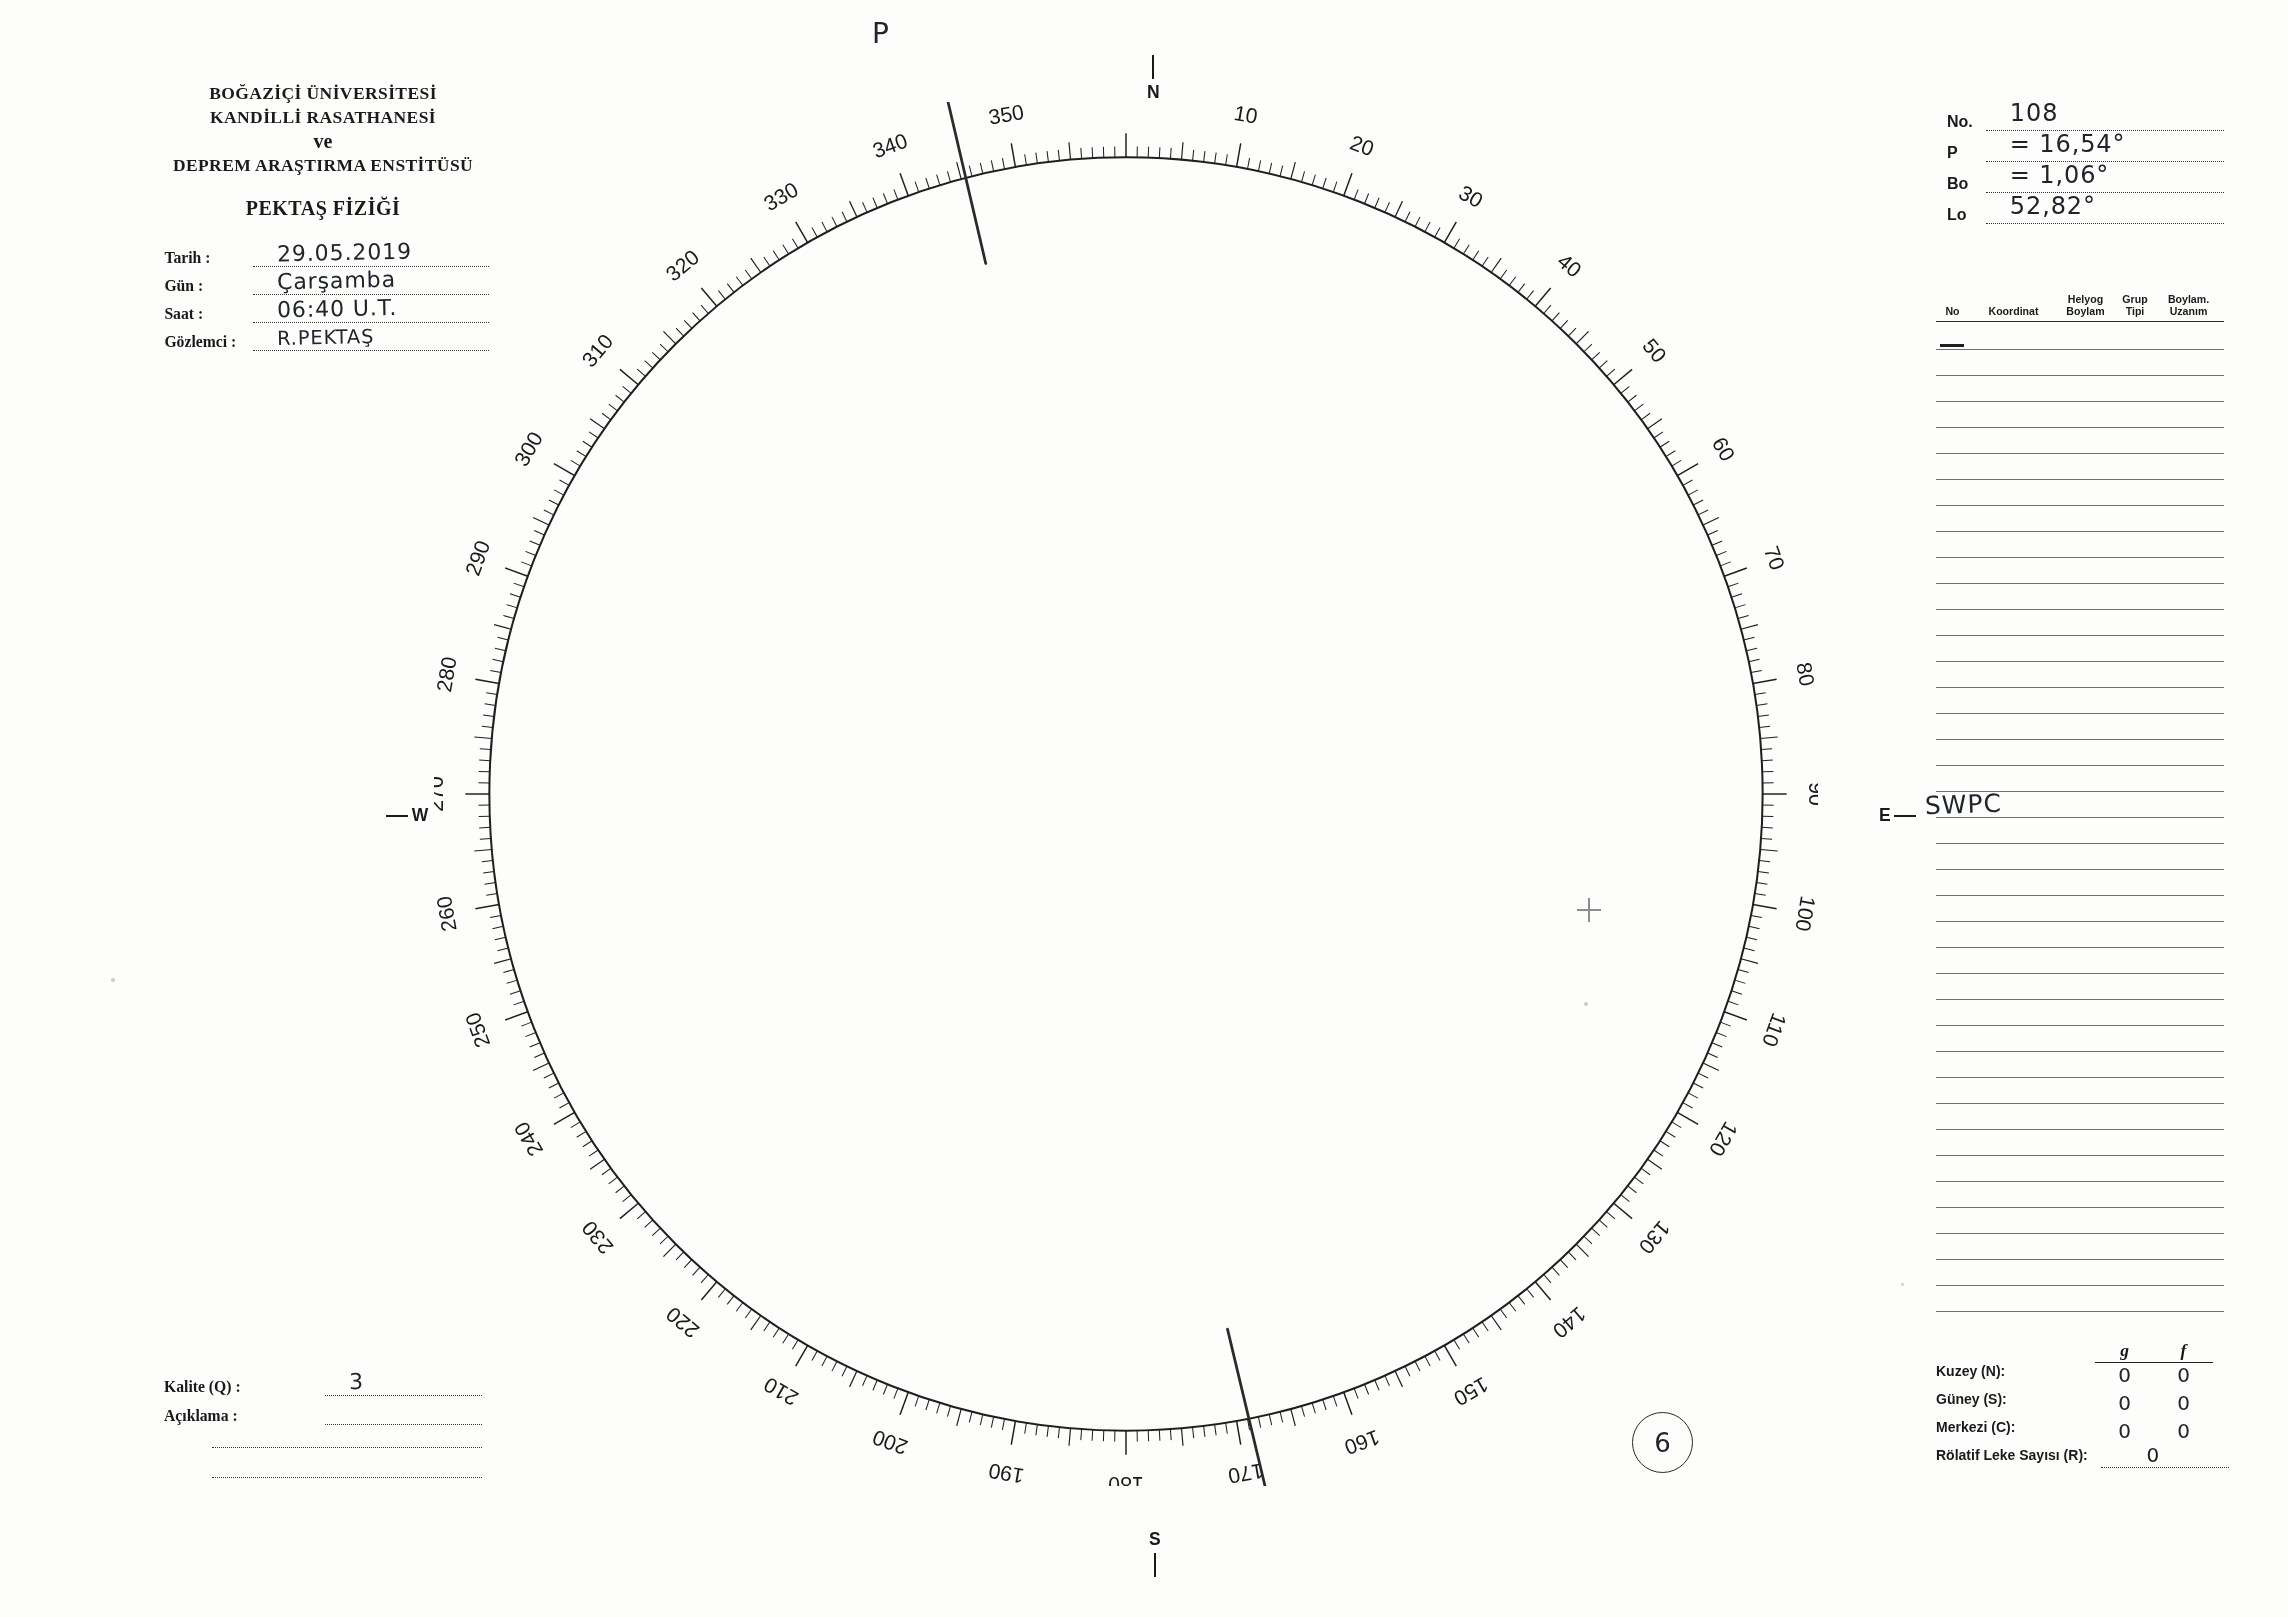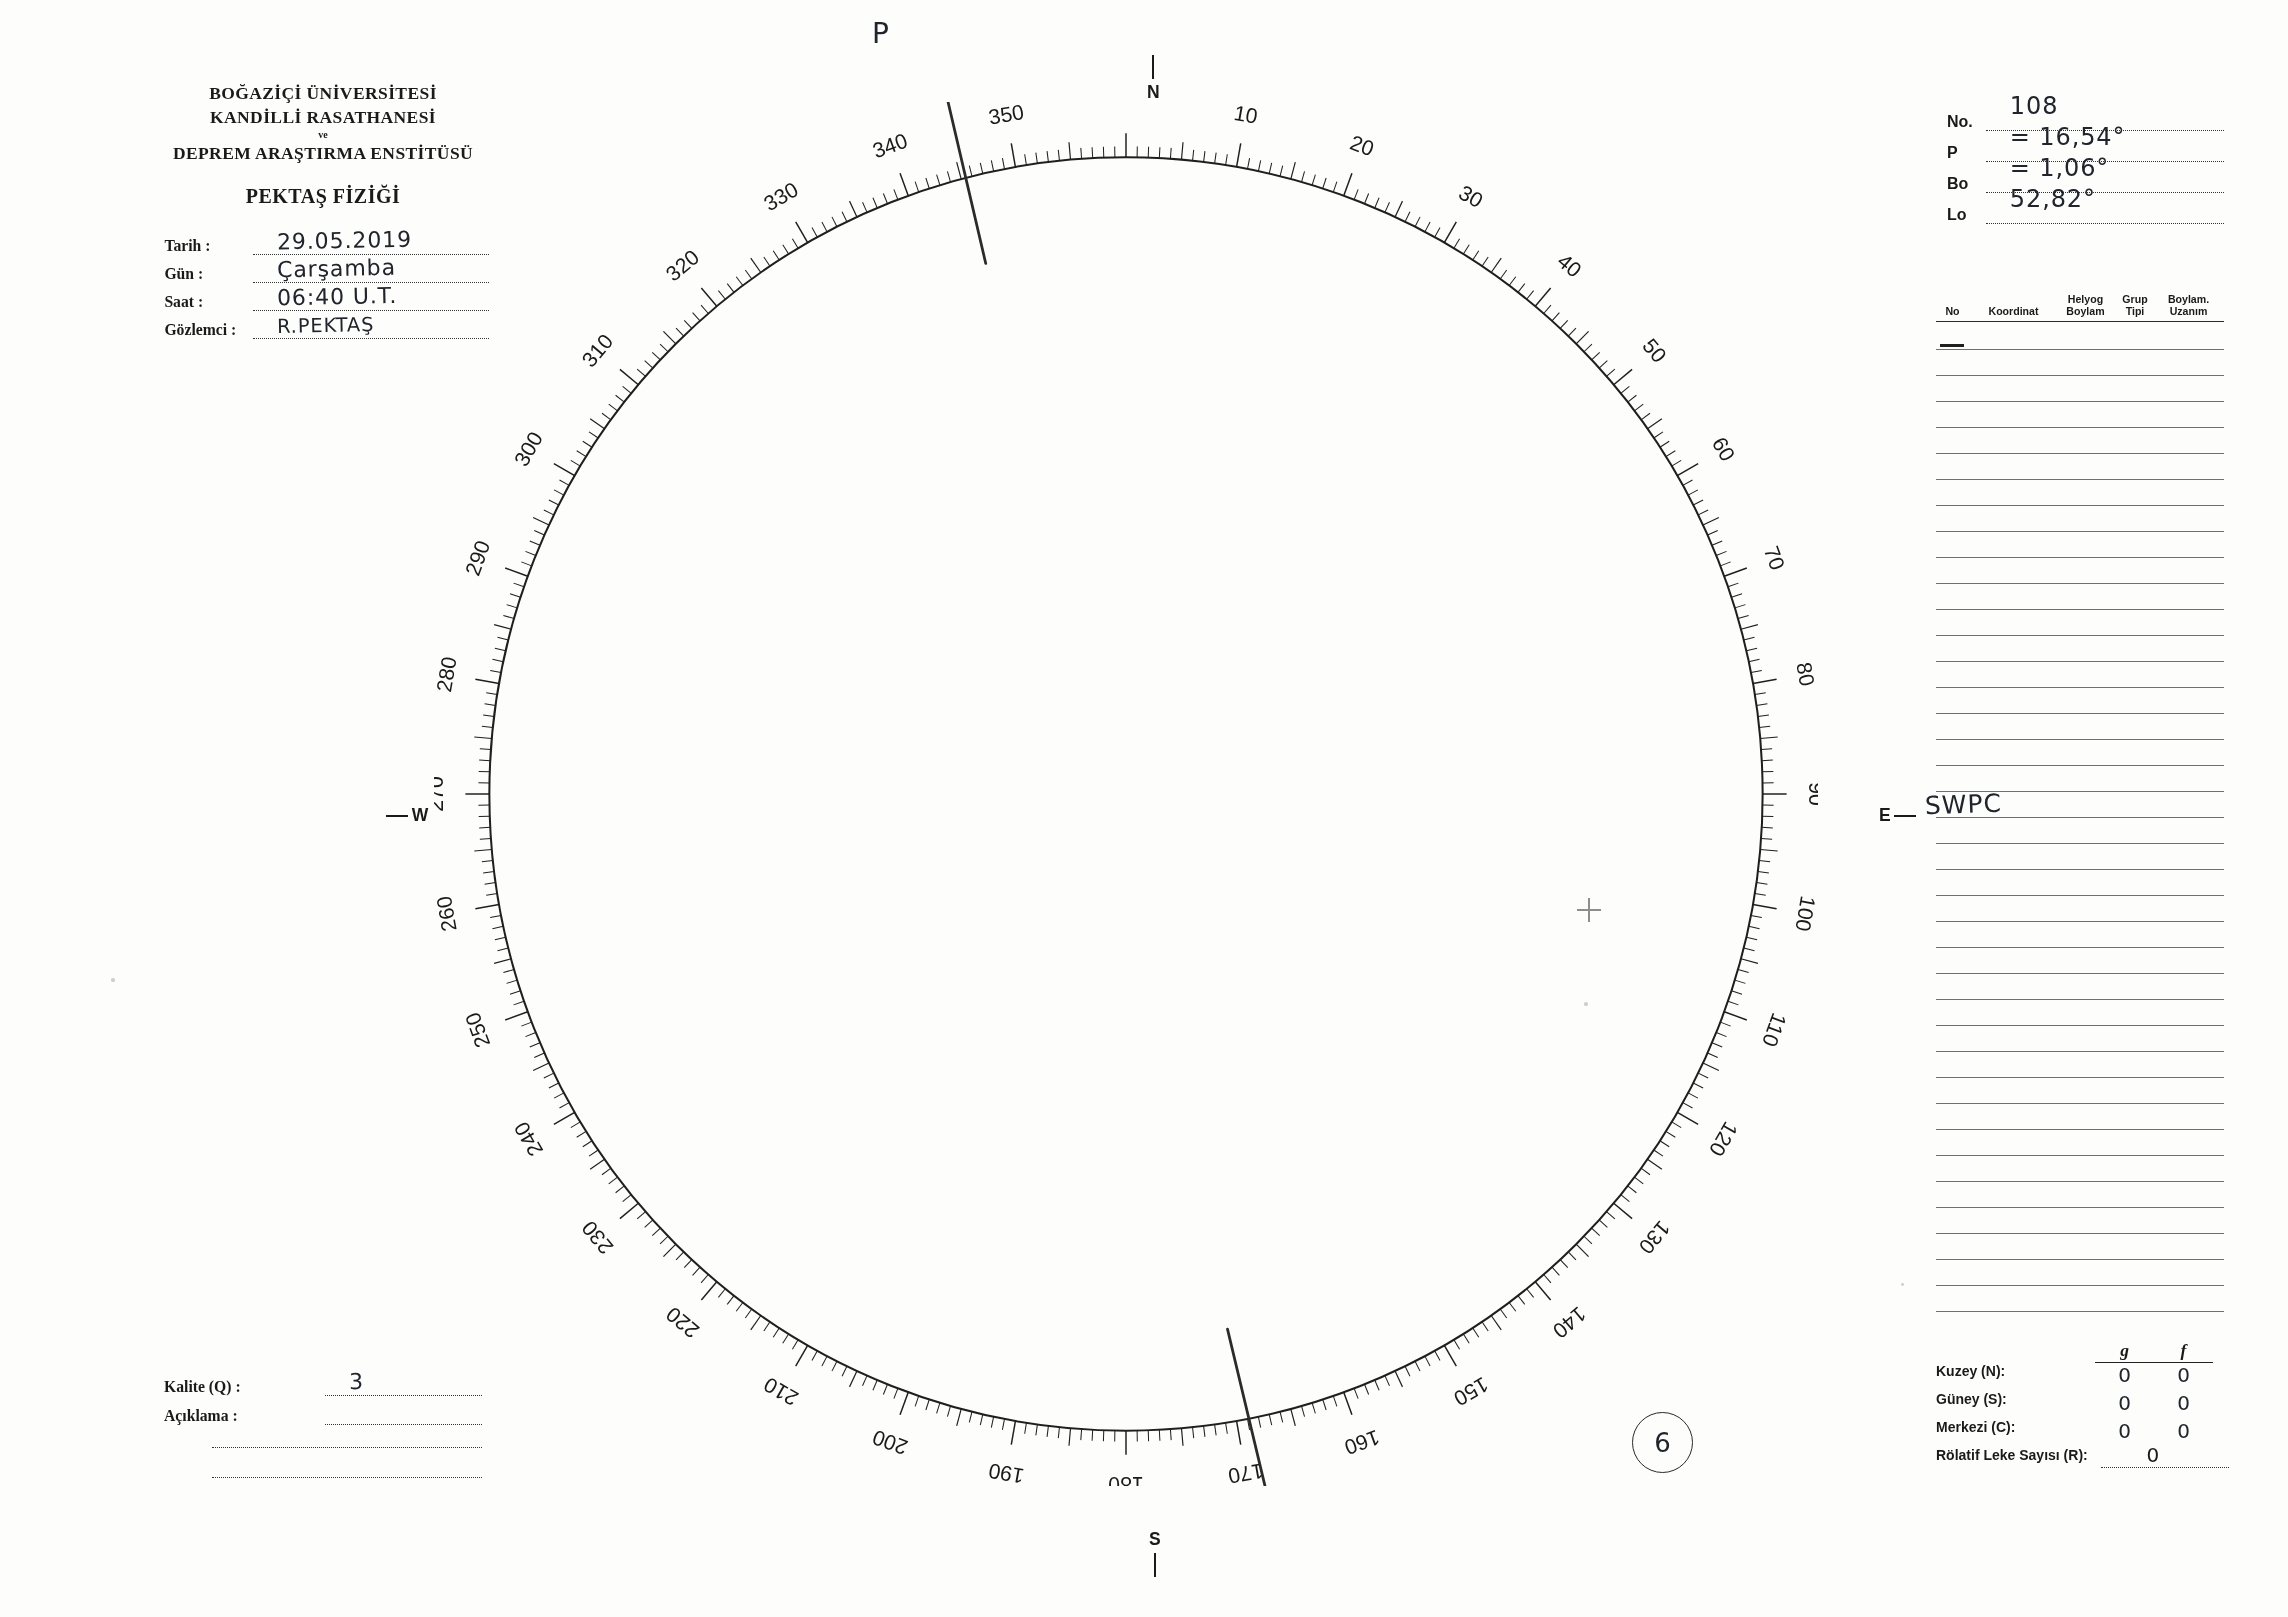--- a/index.html
+++ b/index.html
@@ -33,21 +33,21 @@
   .inst-line {
     font-family: "Liberation Serif", serif;
     font-weight: bold;
     font-size: 17.5px;
     letter-spacing: 0.4px;
     line-height: 1.38;
     white-space: nowrap;
   }
   .inst-ve {
     font-weight: bold;
-    font-size: 10px;
+    font-size: 20px;
     line-height: 1.2;
   }
   .section-title {
     font-weight: bold;
     font-size: 20px;
     margin-top: 20px;
     letter-spacing: 0.5px;
   }
 
   .fields {
@@ -202,21 +202,21 @@
   .rt-dot {
     flex: 1;
     border-bottom: 1.8px dotted #333;
     height: 24px;
     position: relative;
     margin-left: 1.8px;
   }
   .rt-hand {
     position: absolute;
     left: 24px;
-    bottom: 10px;
+    bottom: 3px;
     font-family: "DejaVu Sans", sans-serif;
     font-size: 24px;
     color: #20242c;
     letter-spacing: 0.9px;
   }
 
   
   .right-table {
     position: absolute;
     left: 1936px;

